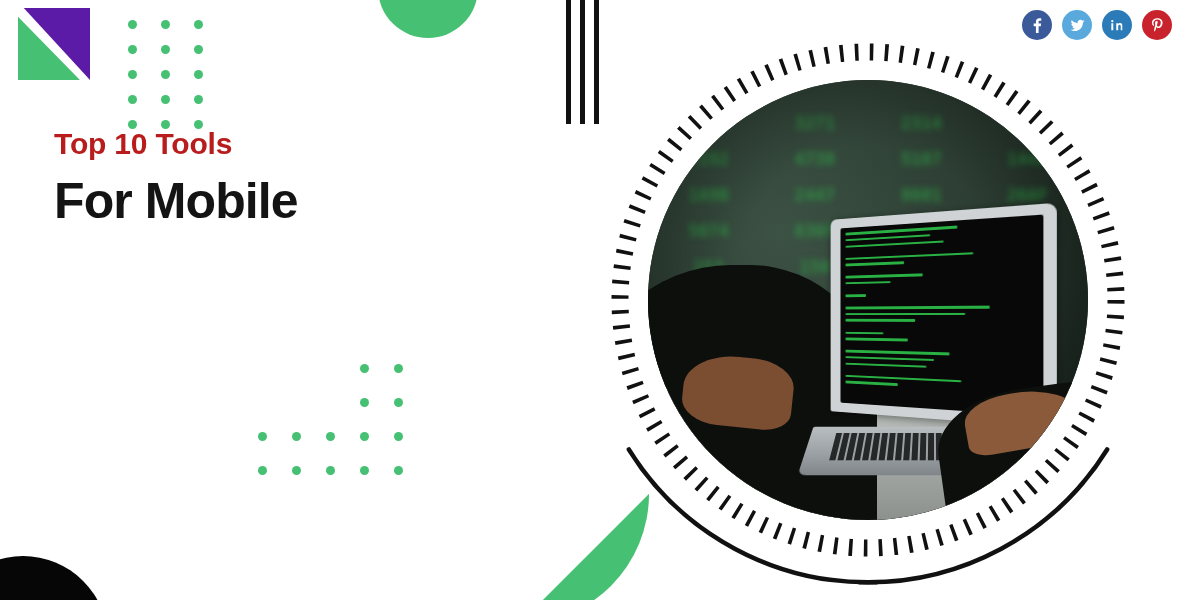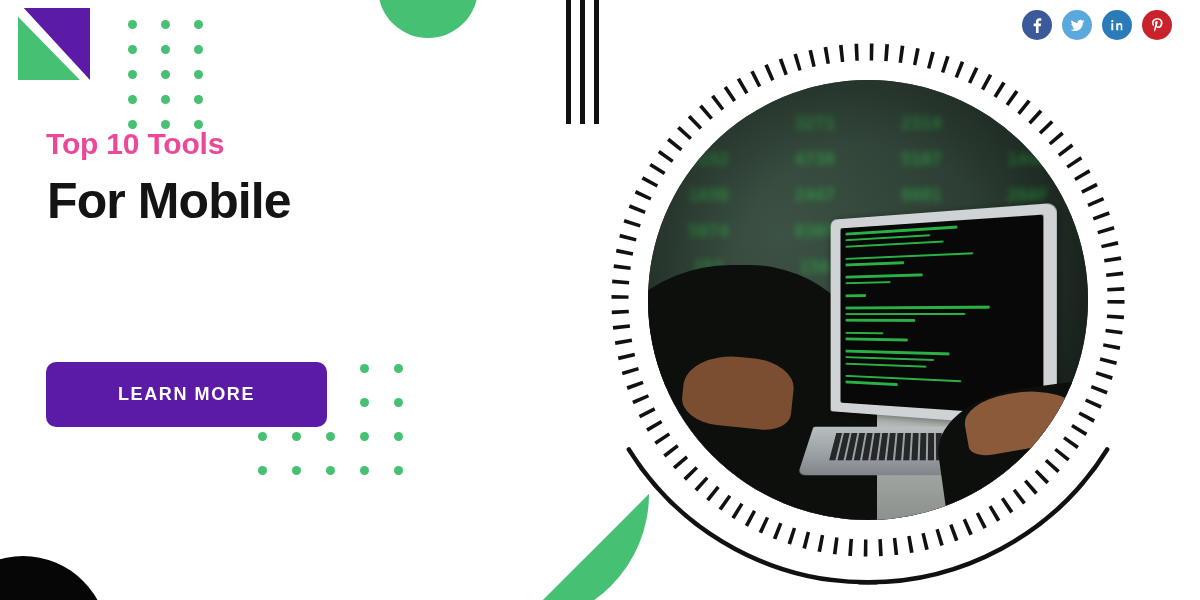--- a/index.html
+++ b/index.html
@@ -118,34 +118,34 @@
     top: 556px;
     width: 170px;
     height: 170px;
     border-radius: 50%;
     background: #060606;
   }
 
   
   .copy { position: absolute; left: 46px; top: 128px; width: 520px; }
   .eyebrow {
-    color: #ec4899;
+    color: #b91c1c;
     font-size: 30px;
     font-weight: bold;
     letter-spacing: -0.2px;
-    margin: 0 0 14px 0;
+    margin: 0 0 14px 8px;
     line-height: 1.05;
   }
   .headline-1, .headline-2 {
     color: #141414;
     font-size: 50px;
     font-weight: bold;
     line-height: 1.08;
     letter-spacing: -0.9px;
-    margin: 1px;
+    margin: 8px;
   }
   .headline-1 { margin-bottom: 14px; }
 
   .cta {
     position: absolute;
     left: 46px;
     top: 362px;
     width: 281px;
     height: 65px;
     background: #5b1ba6;
@@ -374,21 +374,20 @@
     <div class="vline l1"></div>
     <div class="vline l2"></div>
     <div class="vline l3"></div>
   </div>
 
   <div class="copy">
     <p class="eyebrow">Top 10 Tools</p>
     <h1 class="headline-1">For Mobile</h1>
   </div>
 
-  <button class="cta">LEARN MORE</button>
 
   <div class="dots-bottom">
     <div class="dot hidden" style="background: rgb(70, 192, 114);"></div>
     <div class="dot hidden" style="background: rgb(70, 192, 114);"></div>
     <div class="dot hidden" style="background: rgb(70, 192, 114);"></div>
     <div class="dot" style="background: rgb(70, 192, 114);"></div>
     <div class="dot" style="background: rgb(70, 192, 114);"></div>
 
     <div class="dot hidden" style="background: rgb(70, 192, 114);"></div>
     <div class="dot hidden" style="background: rgb(70, 192, 114);"></div>

